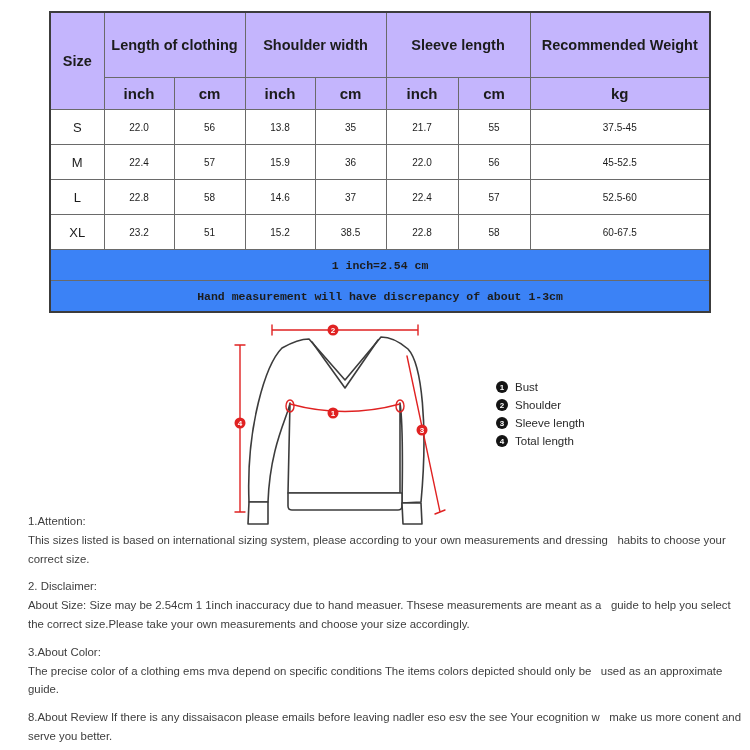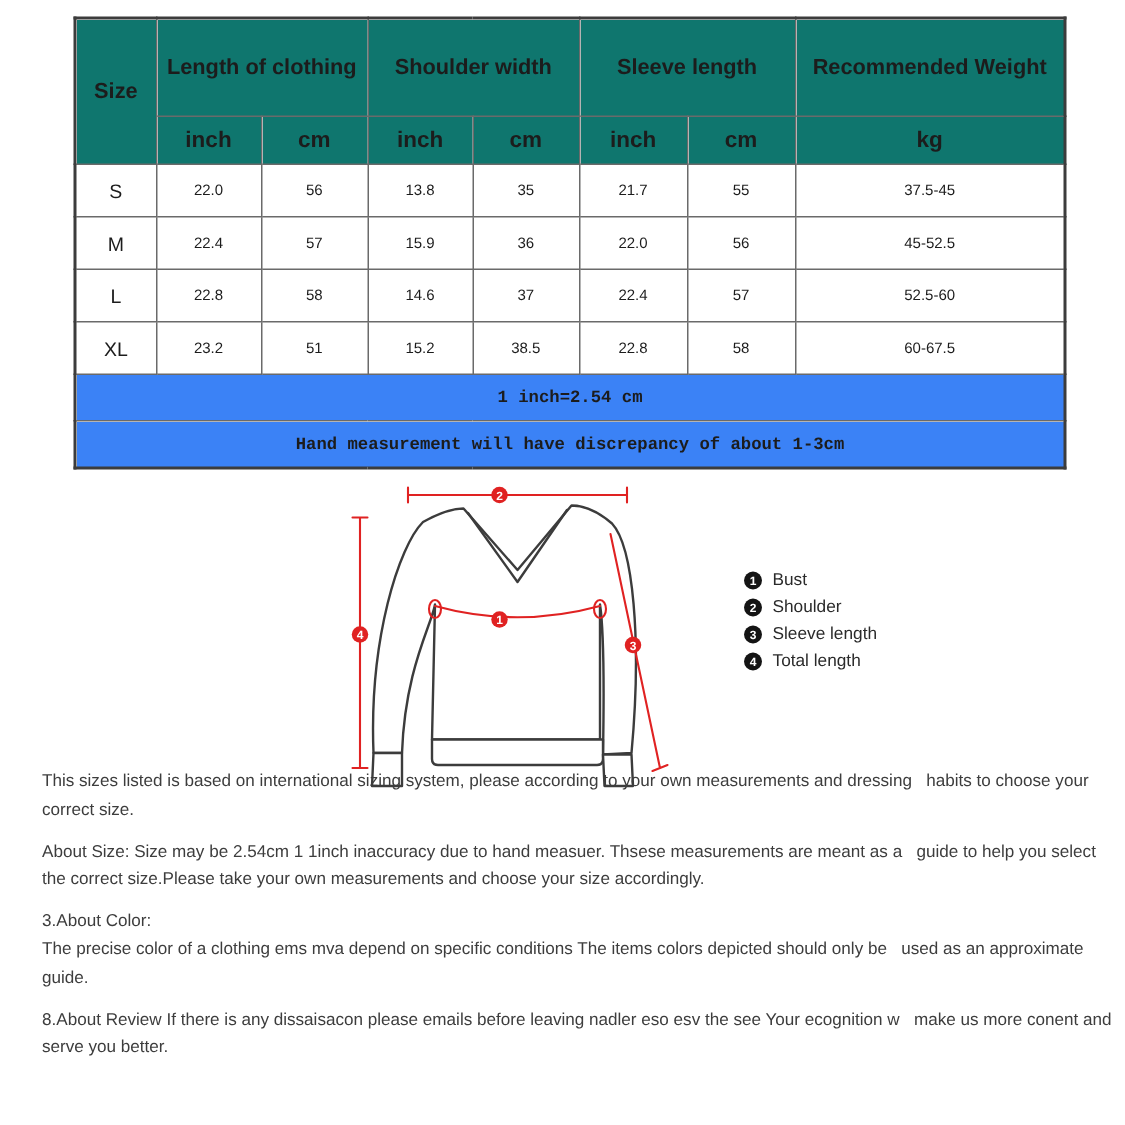--- a/index.html
+++ b/index.html
@@ -4,21 +4,21 @@
 <style>
   html,body{margin:0;padding:0;background:#ffffff;}
   .page{position:relative;width:750px;height:750px;background:#ffffff;overflow:hidden;
         font-family:"Liberation Sans",sans-serif;color:#1c1c1c;}
 
   
   table.size-table{position:absolute;left:49px;top:11px;width:660px;border-collapse:collapse;
                    border:2px solid #3c3c3c;table-layout:fixed;}
   .size-table th,.size-table td{border:1px solid #6a6a6a;text-align:center;vertical-align:middle;
                    padding:0;overflow:hidden;}
-  .size-table thead th{background:#0f766e;}
+  .size-table thead th{background:#c4b5fd;}
   .size-table tr.hrow1 th{font-size:14.5px;font-weight:bold;height:64px;line-height:1.25;}
   .size-table tr.hrow2 th{font-size:15px;font-weight:bold;height:31px;}
   .size-table tbody td{font-size:10px;height:34px;background:#ffffff;}
   .size-table tbody td.size-cell{font-size:13px;}
   .size-table tfoot td{font-family:"Liberation Mono",monospace;font-weight:bold;font-size:11.5px;
                    height:30px;background:#3b82f6;}
 
   
   .diagram{position:absolute;left:222px;top:316px;width:270px;height:220px;}
   .legend{position:absolute;left:496px;top:381px;display:flex;flex-direction:column;gap:6px;}
@@ -191,23 +191,25 @@
       <span>Sleeve length</span>
     </div>
     <div class="legend-item">
       <span class="lg-badge">4</span>
       <span>Total length</span>
     </div>
   </div>
 
   <div class="notes">
     <div class="section">
+      <div class="heading">1.Attention:</div>
       <div class="body">This sizes listed is based on international sizing system, please according to your own measurements and dressing   habits to choose your correct size.</div>
     </div>
     <div class="section">
+      <div class="heading">2. Disclaimer:</div>
       <div class="body">About Size: Size may be 2.54cm 1 1inch inaccuracy due to hand measuer. Thsese measurements are meant as a   guide to help you select the correct size.Please take your own measurements and choose your size accordingly.</div>
     </div>
     <div class="section">
       <div class="heading">3.About Color:</div>
       <div class="body">The precise color of a clothing ems mva depend on specific conditions The items colors depicted should only be   used as an approximate guide.</div>
     </div>
     <div class="section">
       <div class="heading"></div>
       <div class="body">8.About Review If there is any dissaisacon please emails before leaving nadler eso esv the see Your ecognition w   make us more conent and serve you better.</div>
     </div>

